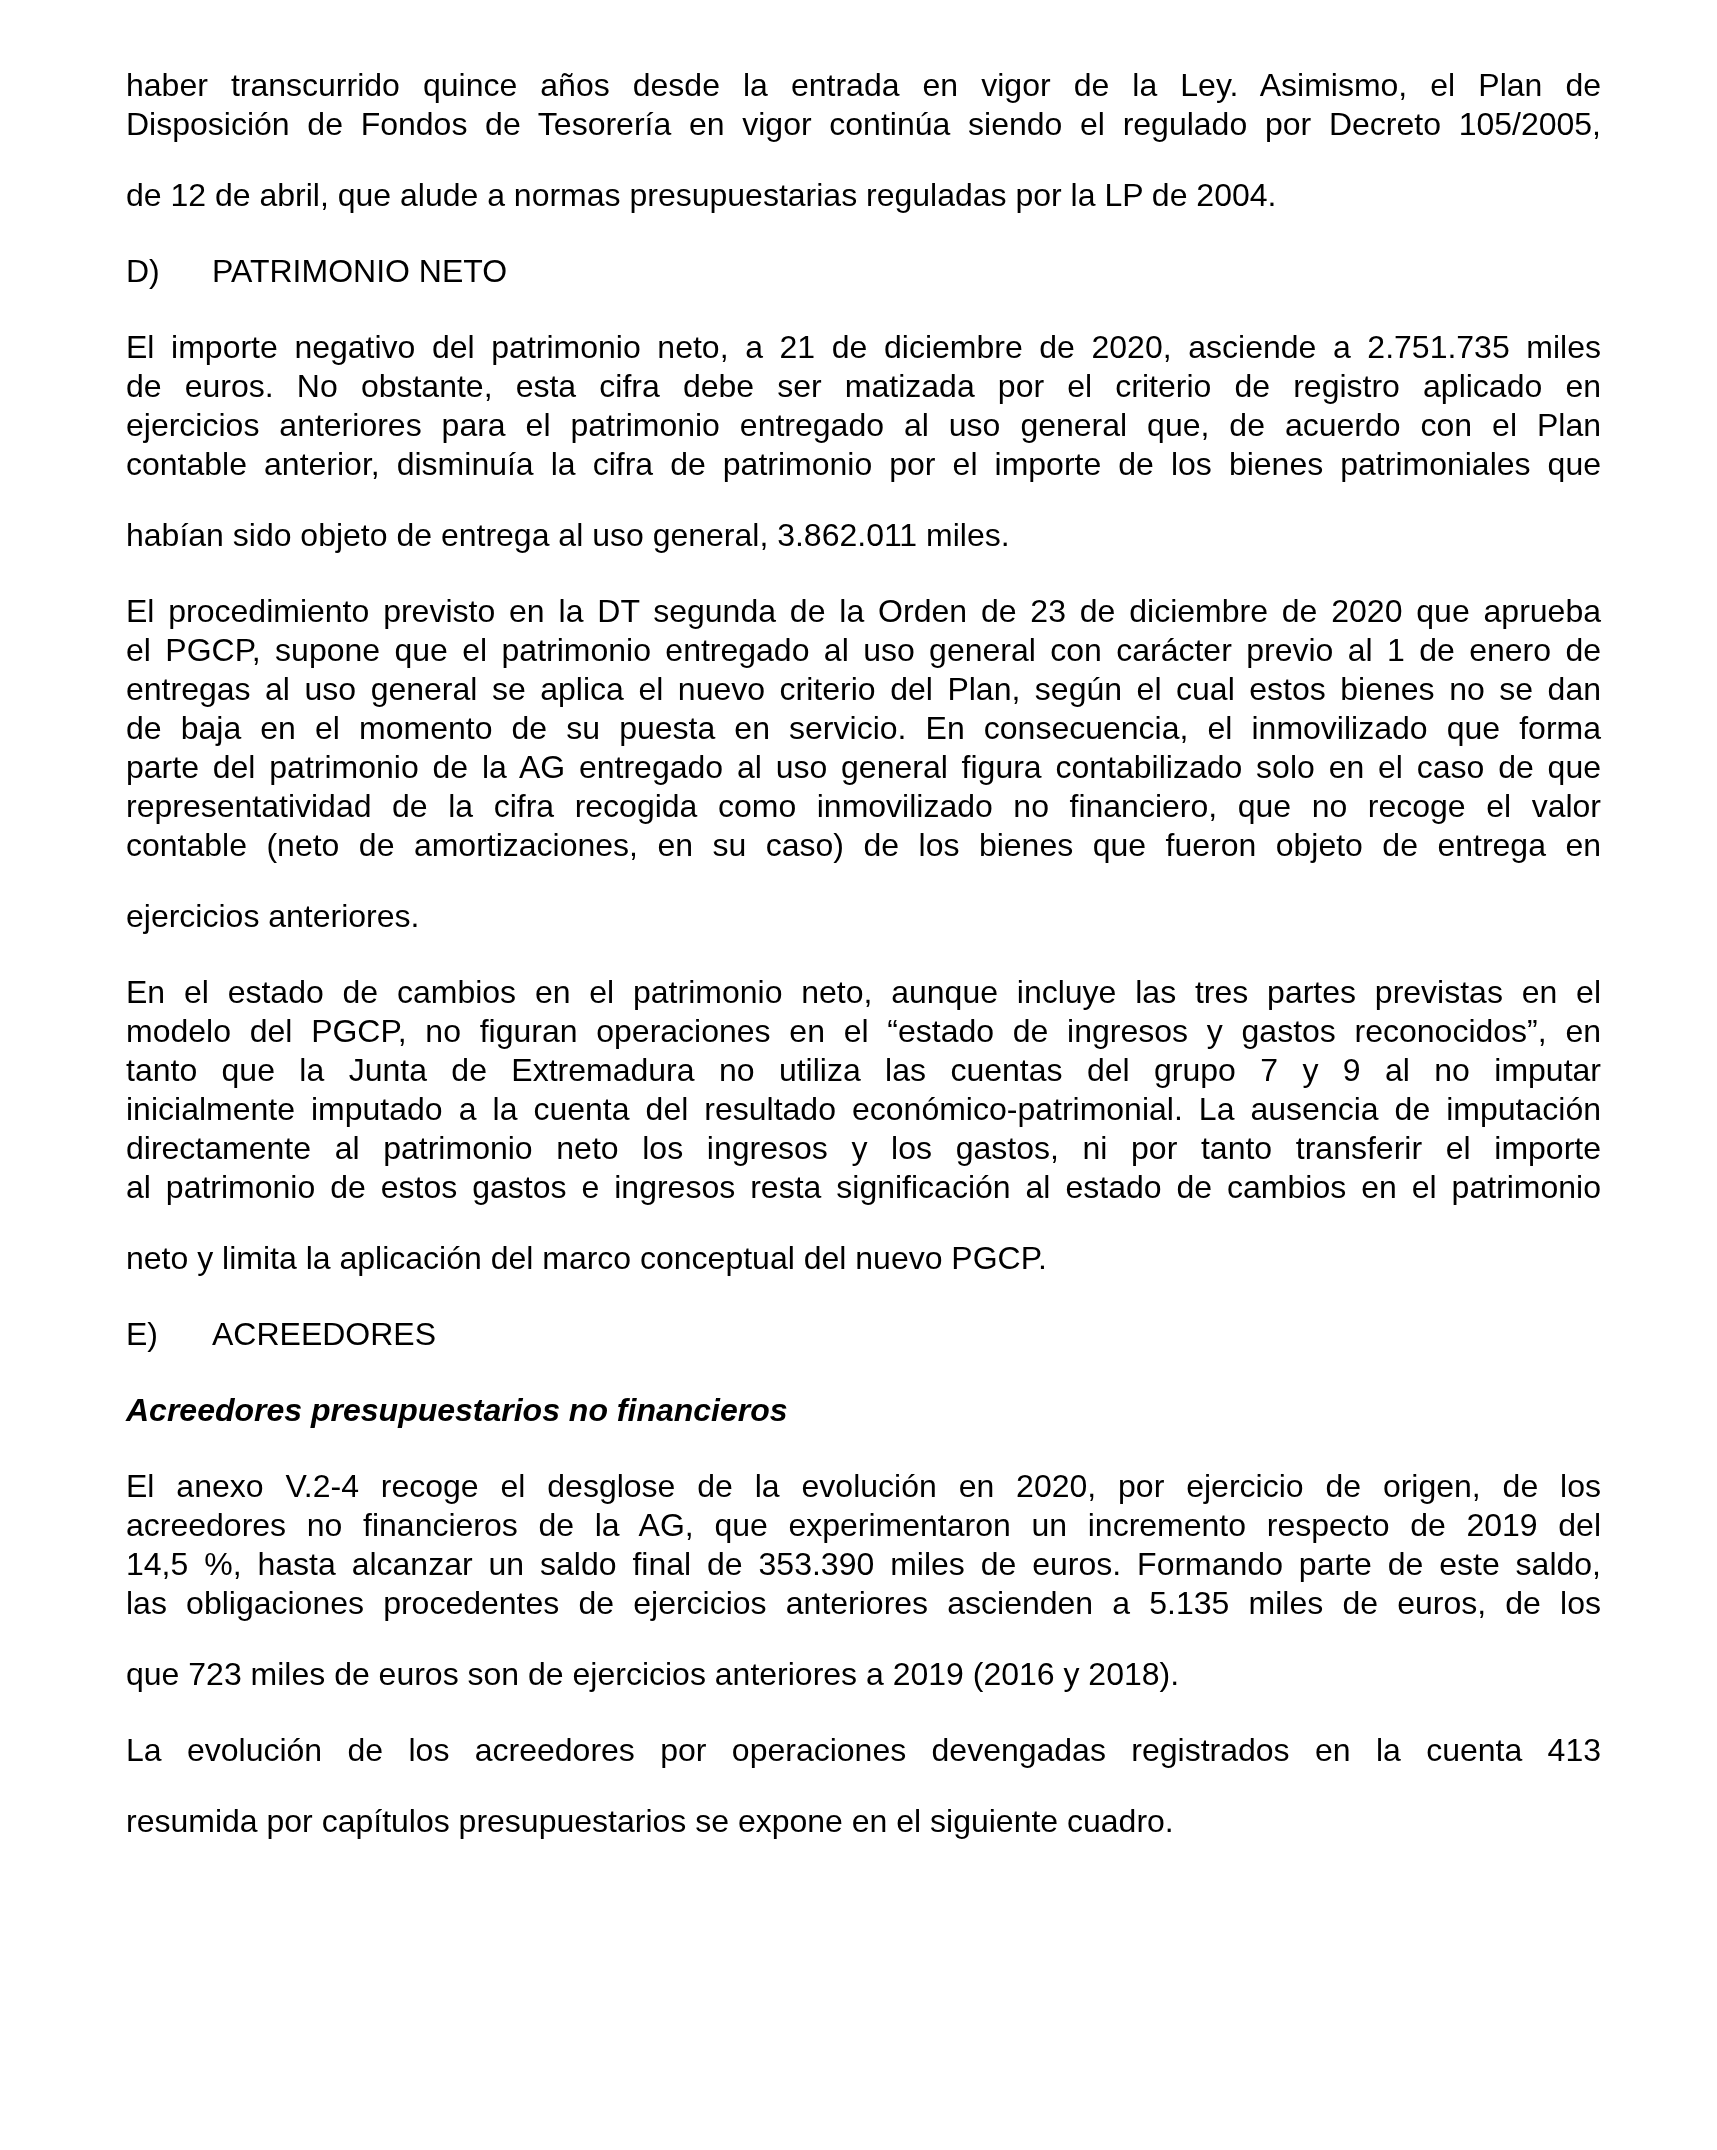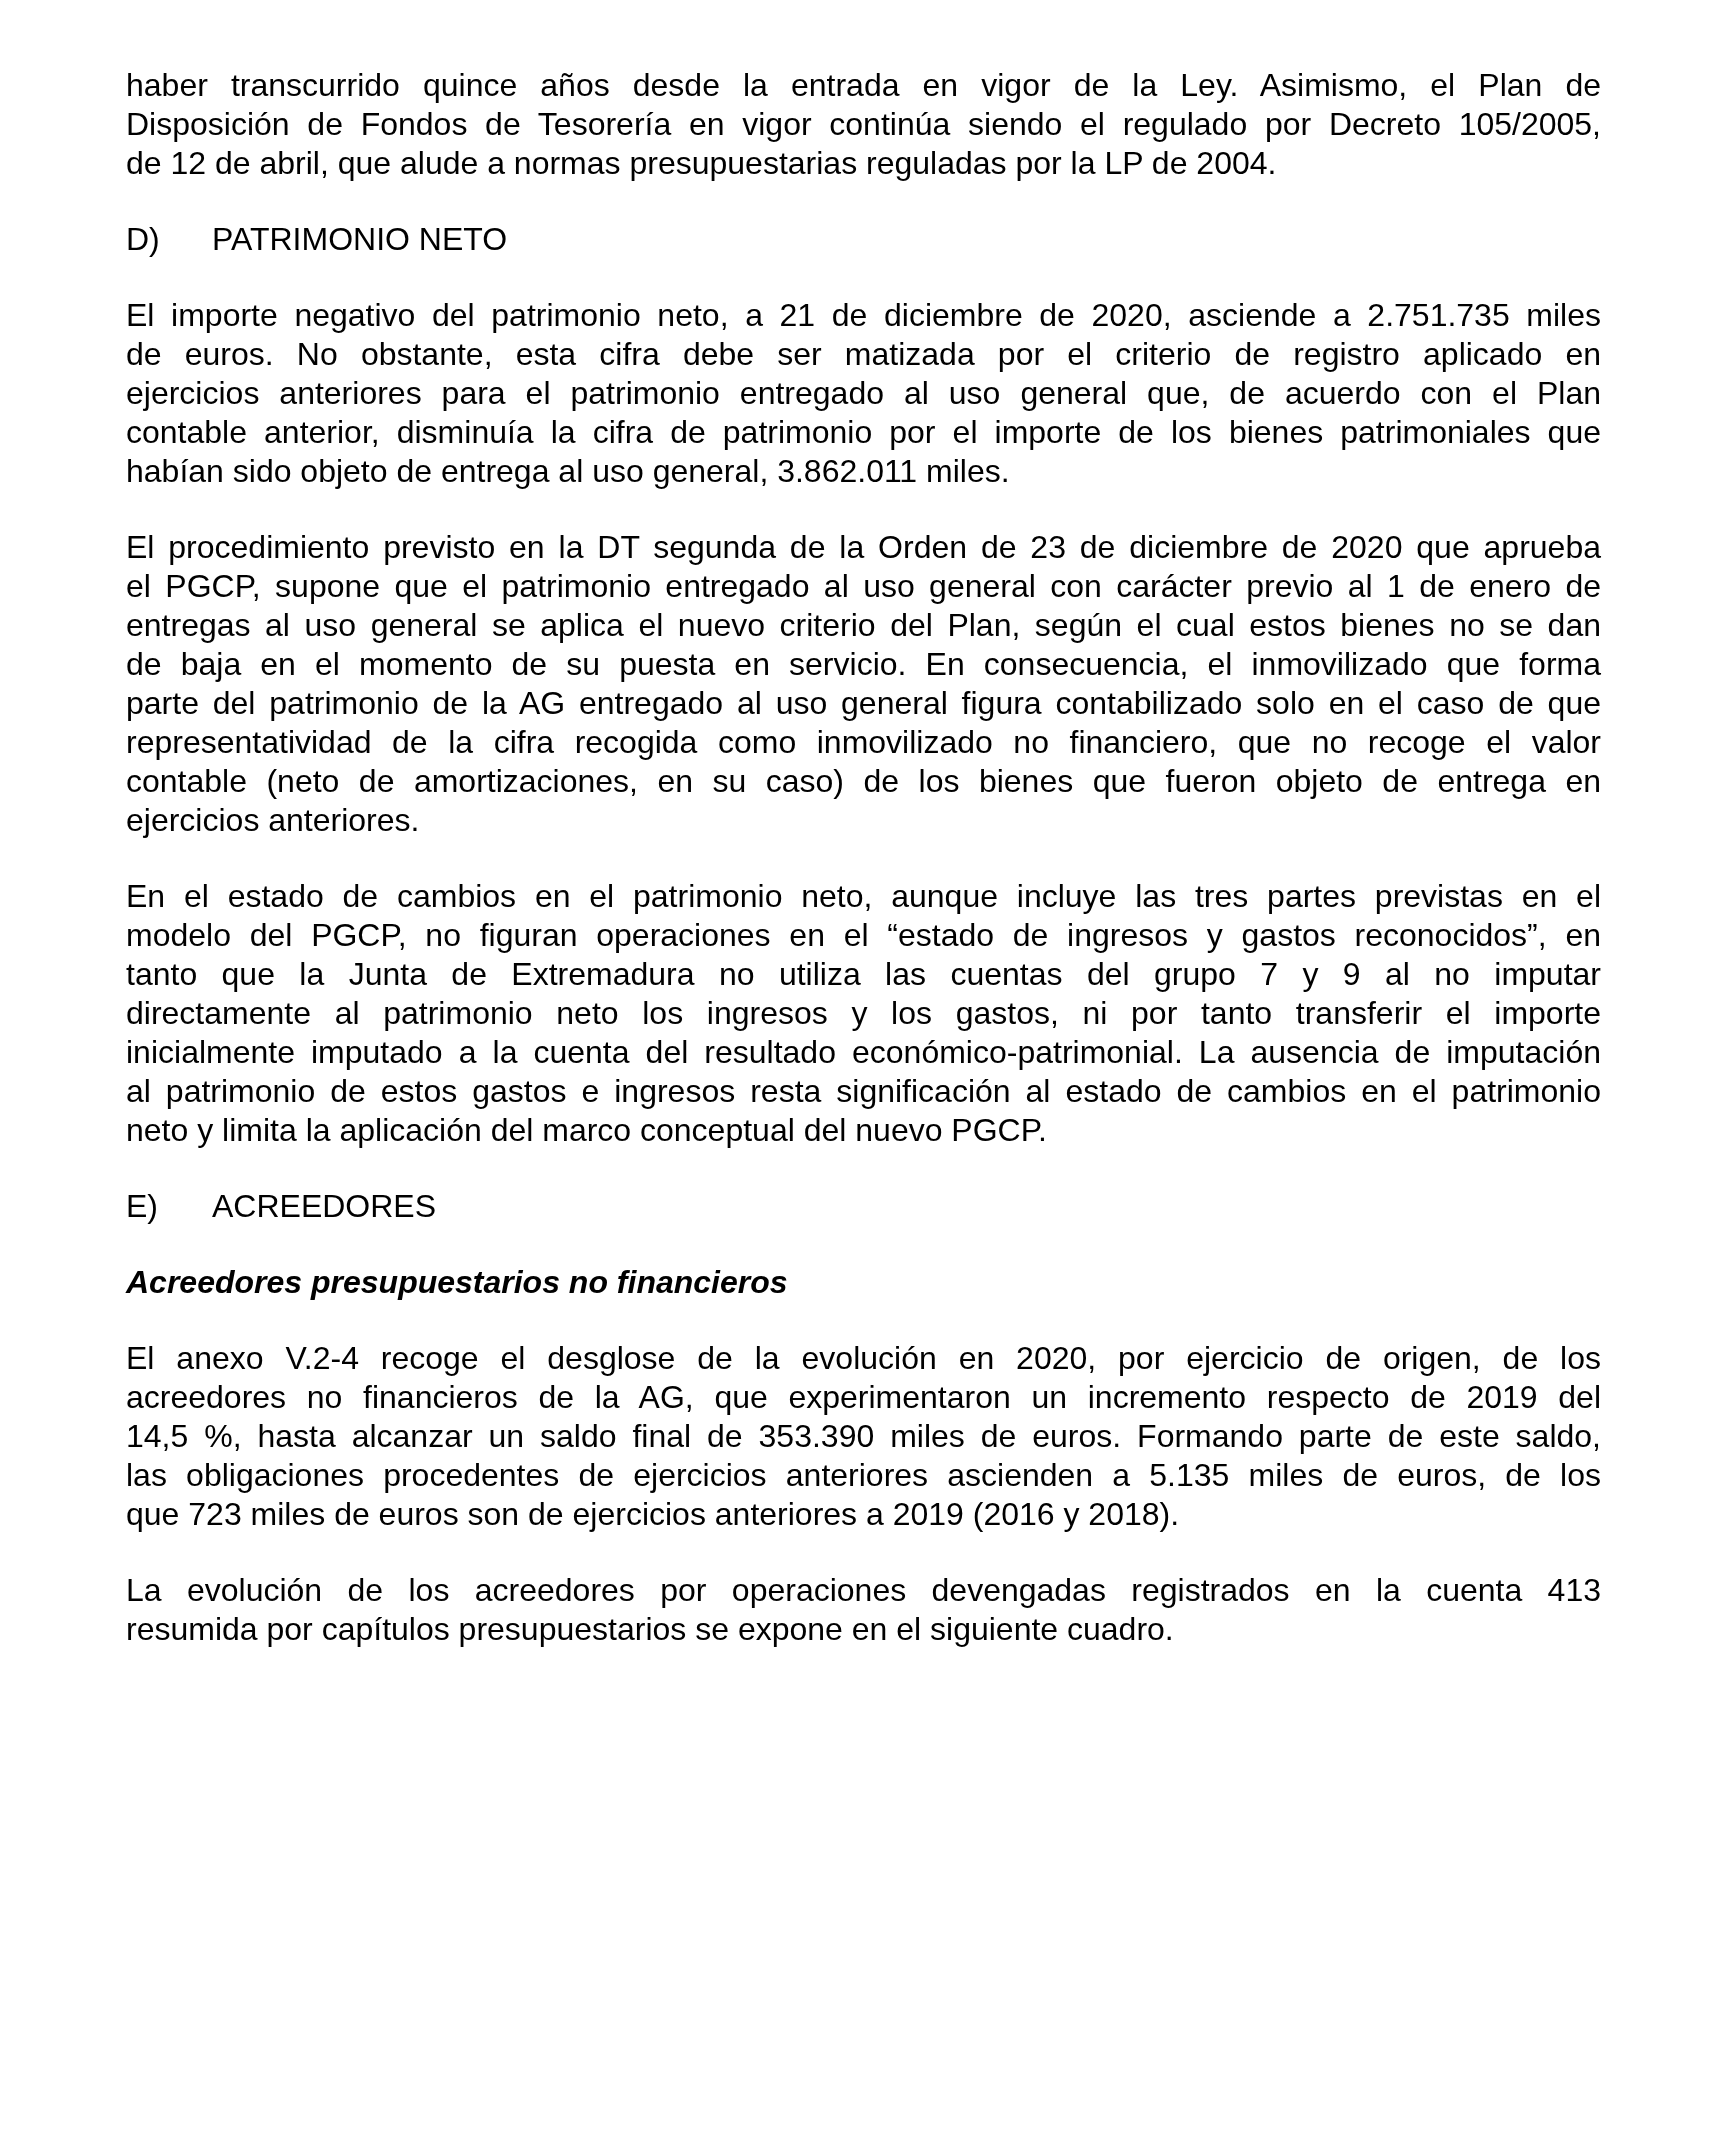--- a/index.html
+++ b/index.html
@@ -29,20 +29,21 @@
     .line {
       display: block;
       white-space: nowrap;
       text-align: justify;
       text-align-last: justify;
       height: 39px;
     }
     .line.last {
       text-align: left;
       text-align-last: left;
+      margin-top: 32px;
     }
     .heading {
       display: flex;
       height: 39px;
       margin: 0 0 37px 0;
     }
     .heading .letter {
       width: 86px;
       flex: 0 0 86px;
     }
@@ -85,22 +86,22 @@
     <span class="line">parte del patrimonio de la AG entregado al uso general figura contabilizado solo en el caso de que</span>
     <span class="line">representatividad de la cifra recogida como inmovilizado no financiero, que no recoge el valor</span>
     <span class="line">contable (neto de amortizaciones, en su caso) de los bienes que fueron objeto de entrega en</span>
     <span class="line last">ejercicios anteriores.</span>
   </div>
 
   <div class="block">
     <span class="line">En el estado de cambios en el patrimonio neto, aunque incluye las tres partes previstas en el</span>
     <span class="line">modelo del PGCP, no figuran operaciones en el “estado de ingresos y gastos reconocidos”, en</span>
     <span class="line">tanto que la Junta de Extremadura no utiliza las cuentas del grupo 7 y 9 al no imputar</span>
+    <span class="line">inicialmente imputado a la cuenta del resultado económico-patrimonial. La ausencia de imputación</span>
     <span class="line">directamente al patrimonio neto los ingresos y los gastos, ni por tanto transferir el importe</span>
-    <span class="line">inicialmente imputado a la cuenta del resultado económico-patrimonial. La ausencia de imputación</span>
     <span class="line">al patrimonio de estos gastos e ingresos resta significación al estado de cambios en el patrimonio</span>
     <span class="line last">neto y limita la aplicación del marco conceptual del nuevo PGCP.</span>
   </div>
 
   <div class="heading">
     <span class="letter">E)</span>
     <span class="title">ACREEDORES</span>
   </div>
 
   <div class="subheading">Acreedores presupuestarios no financieros</div>

